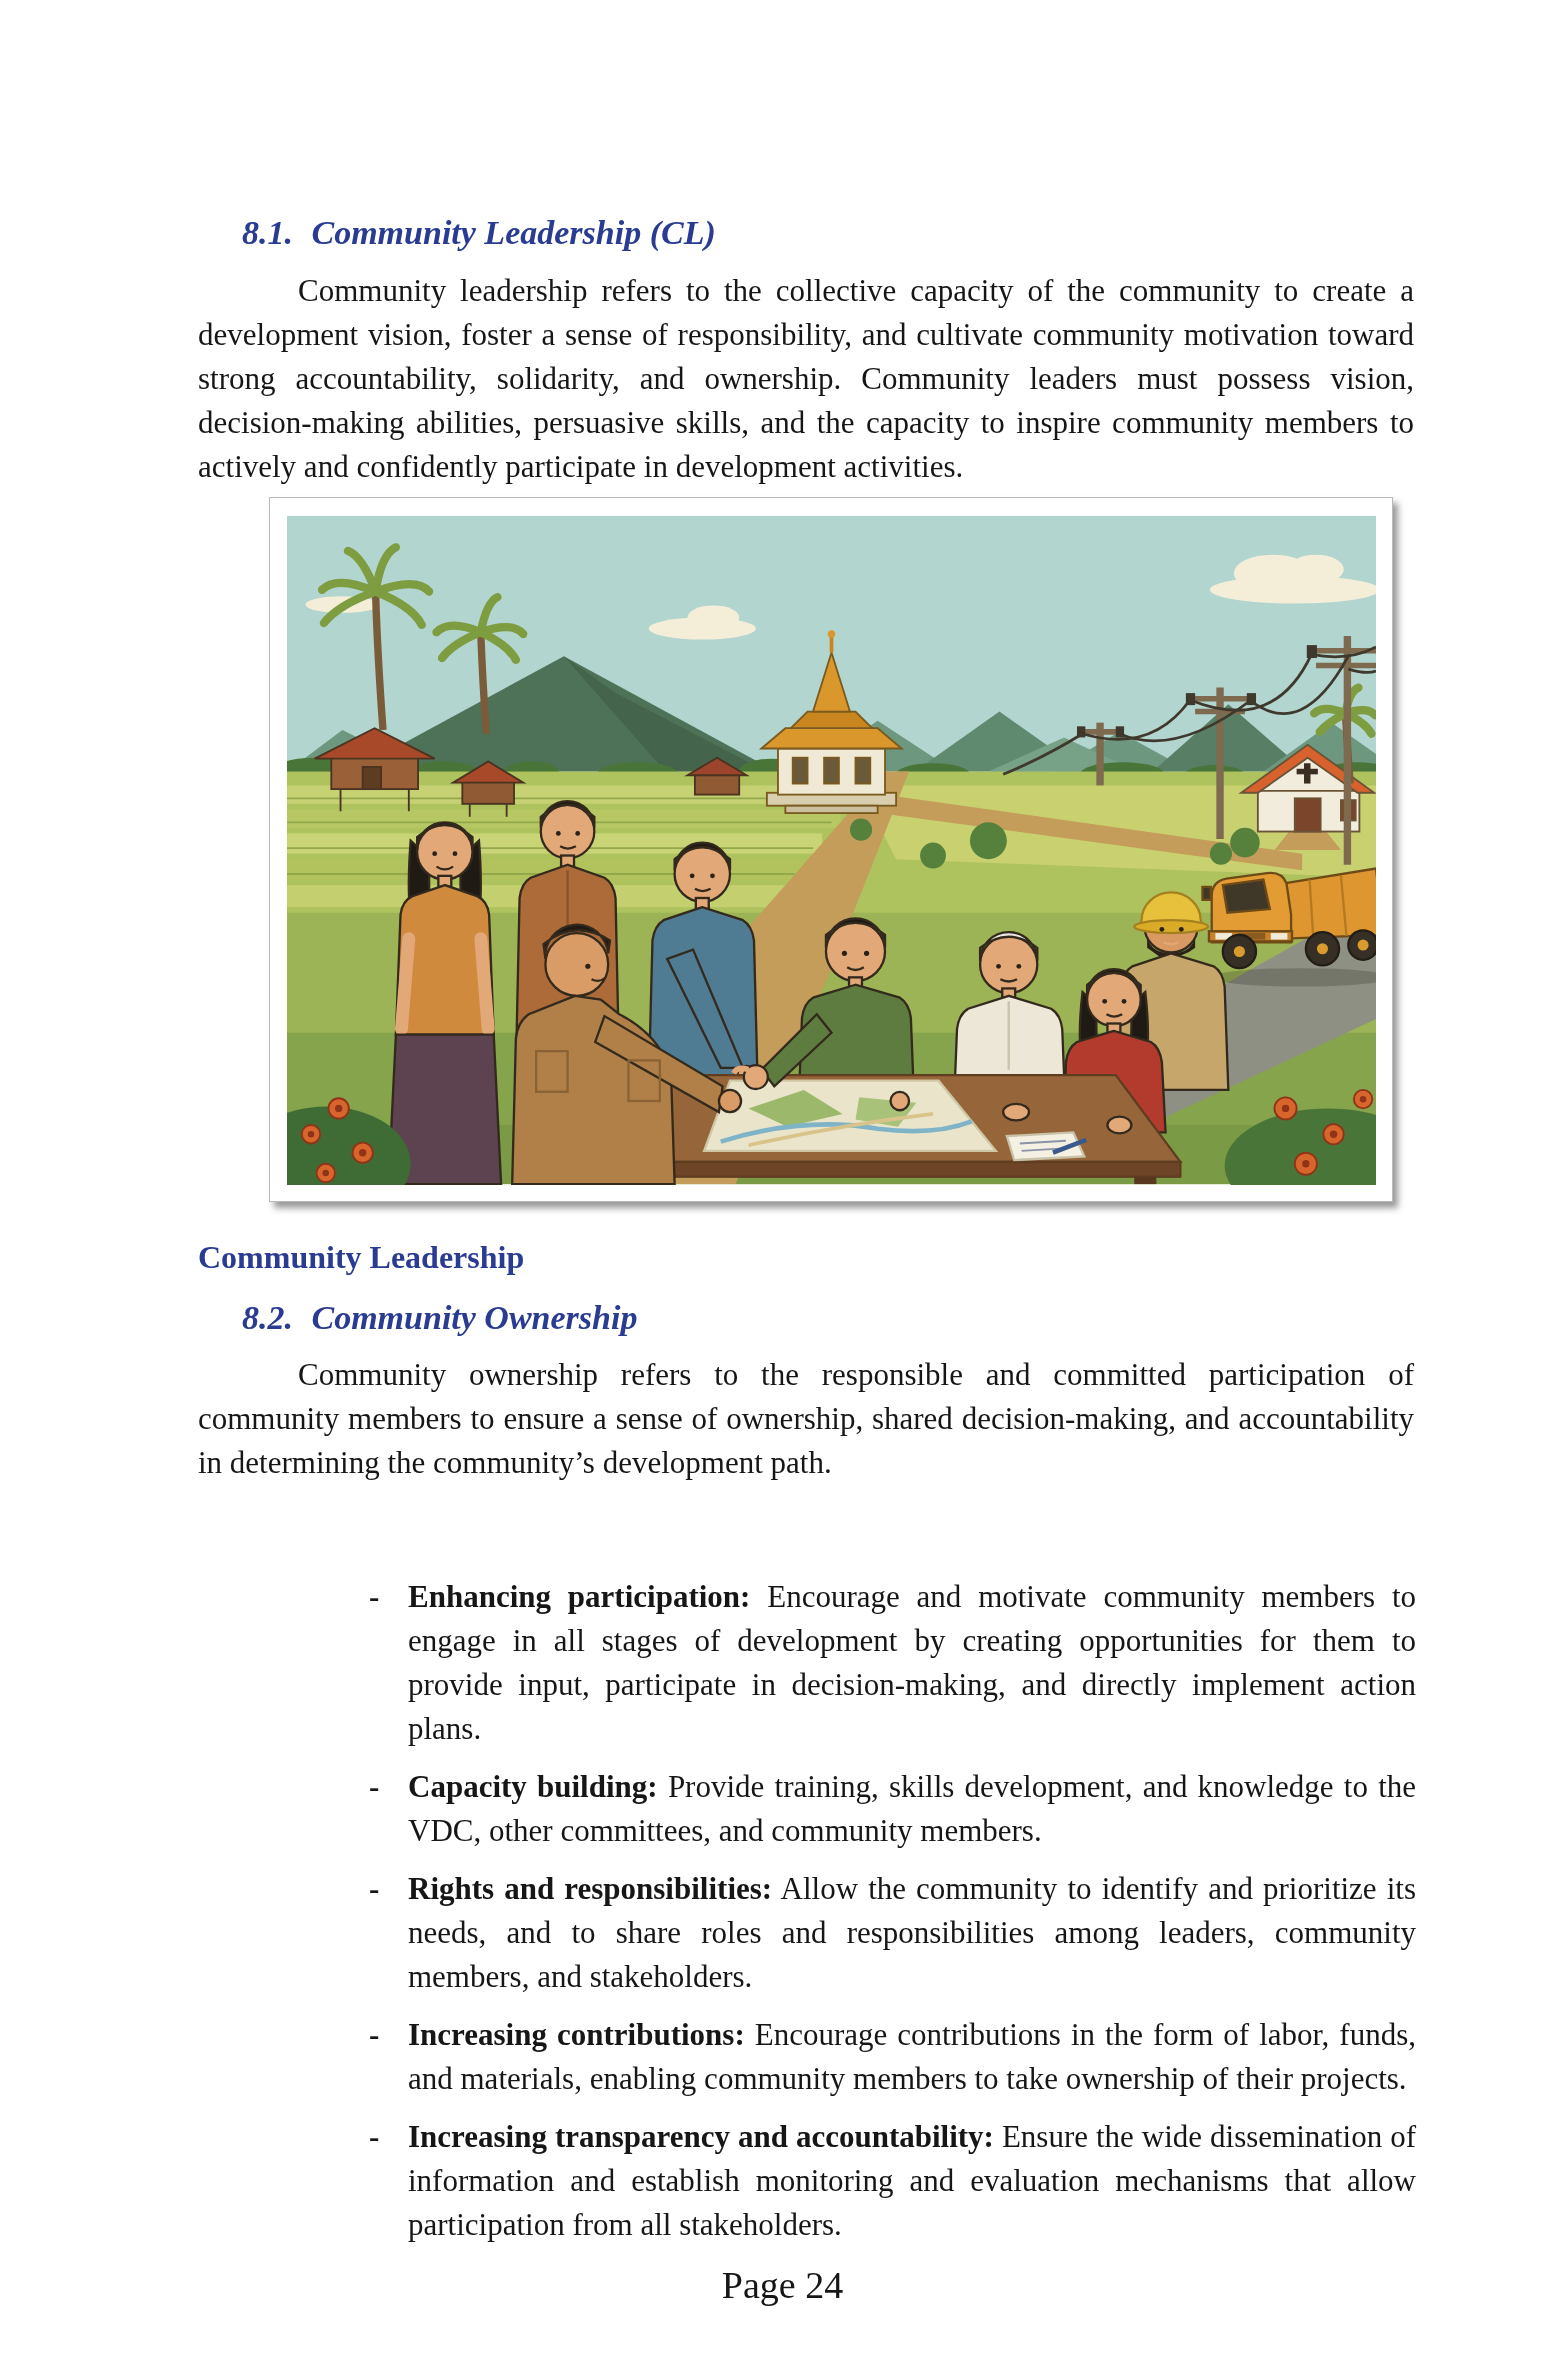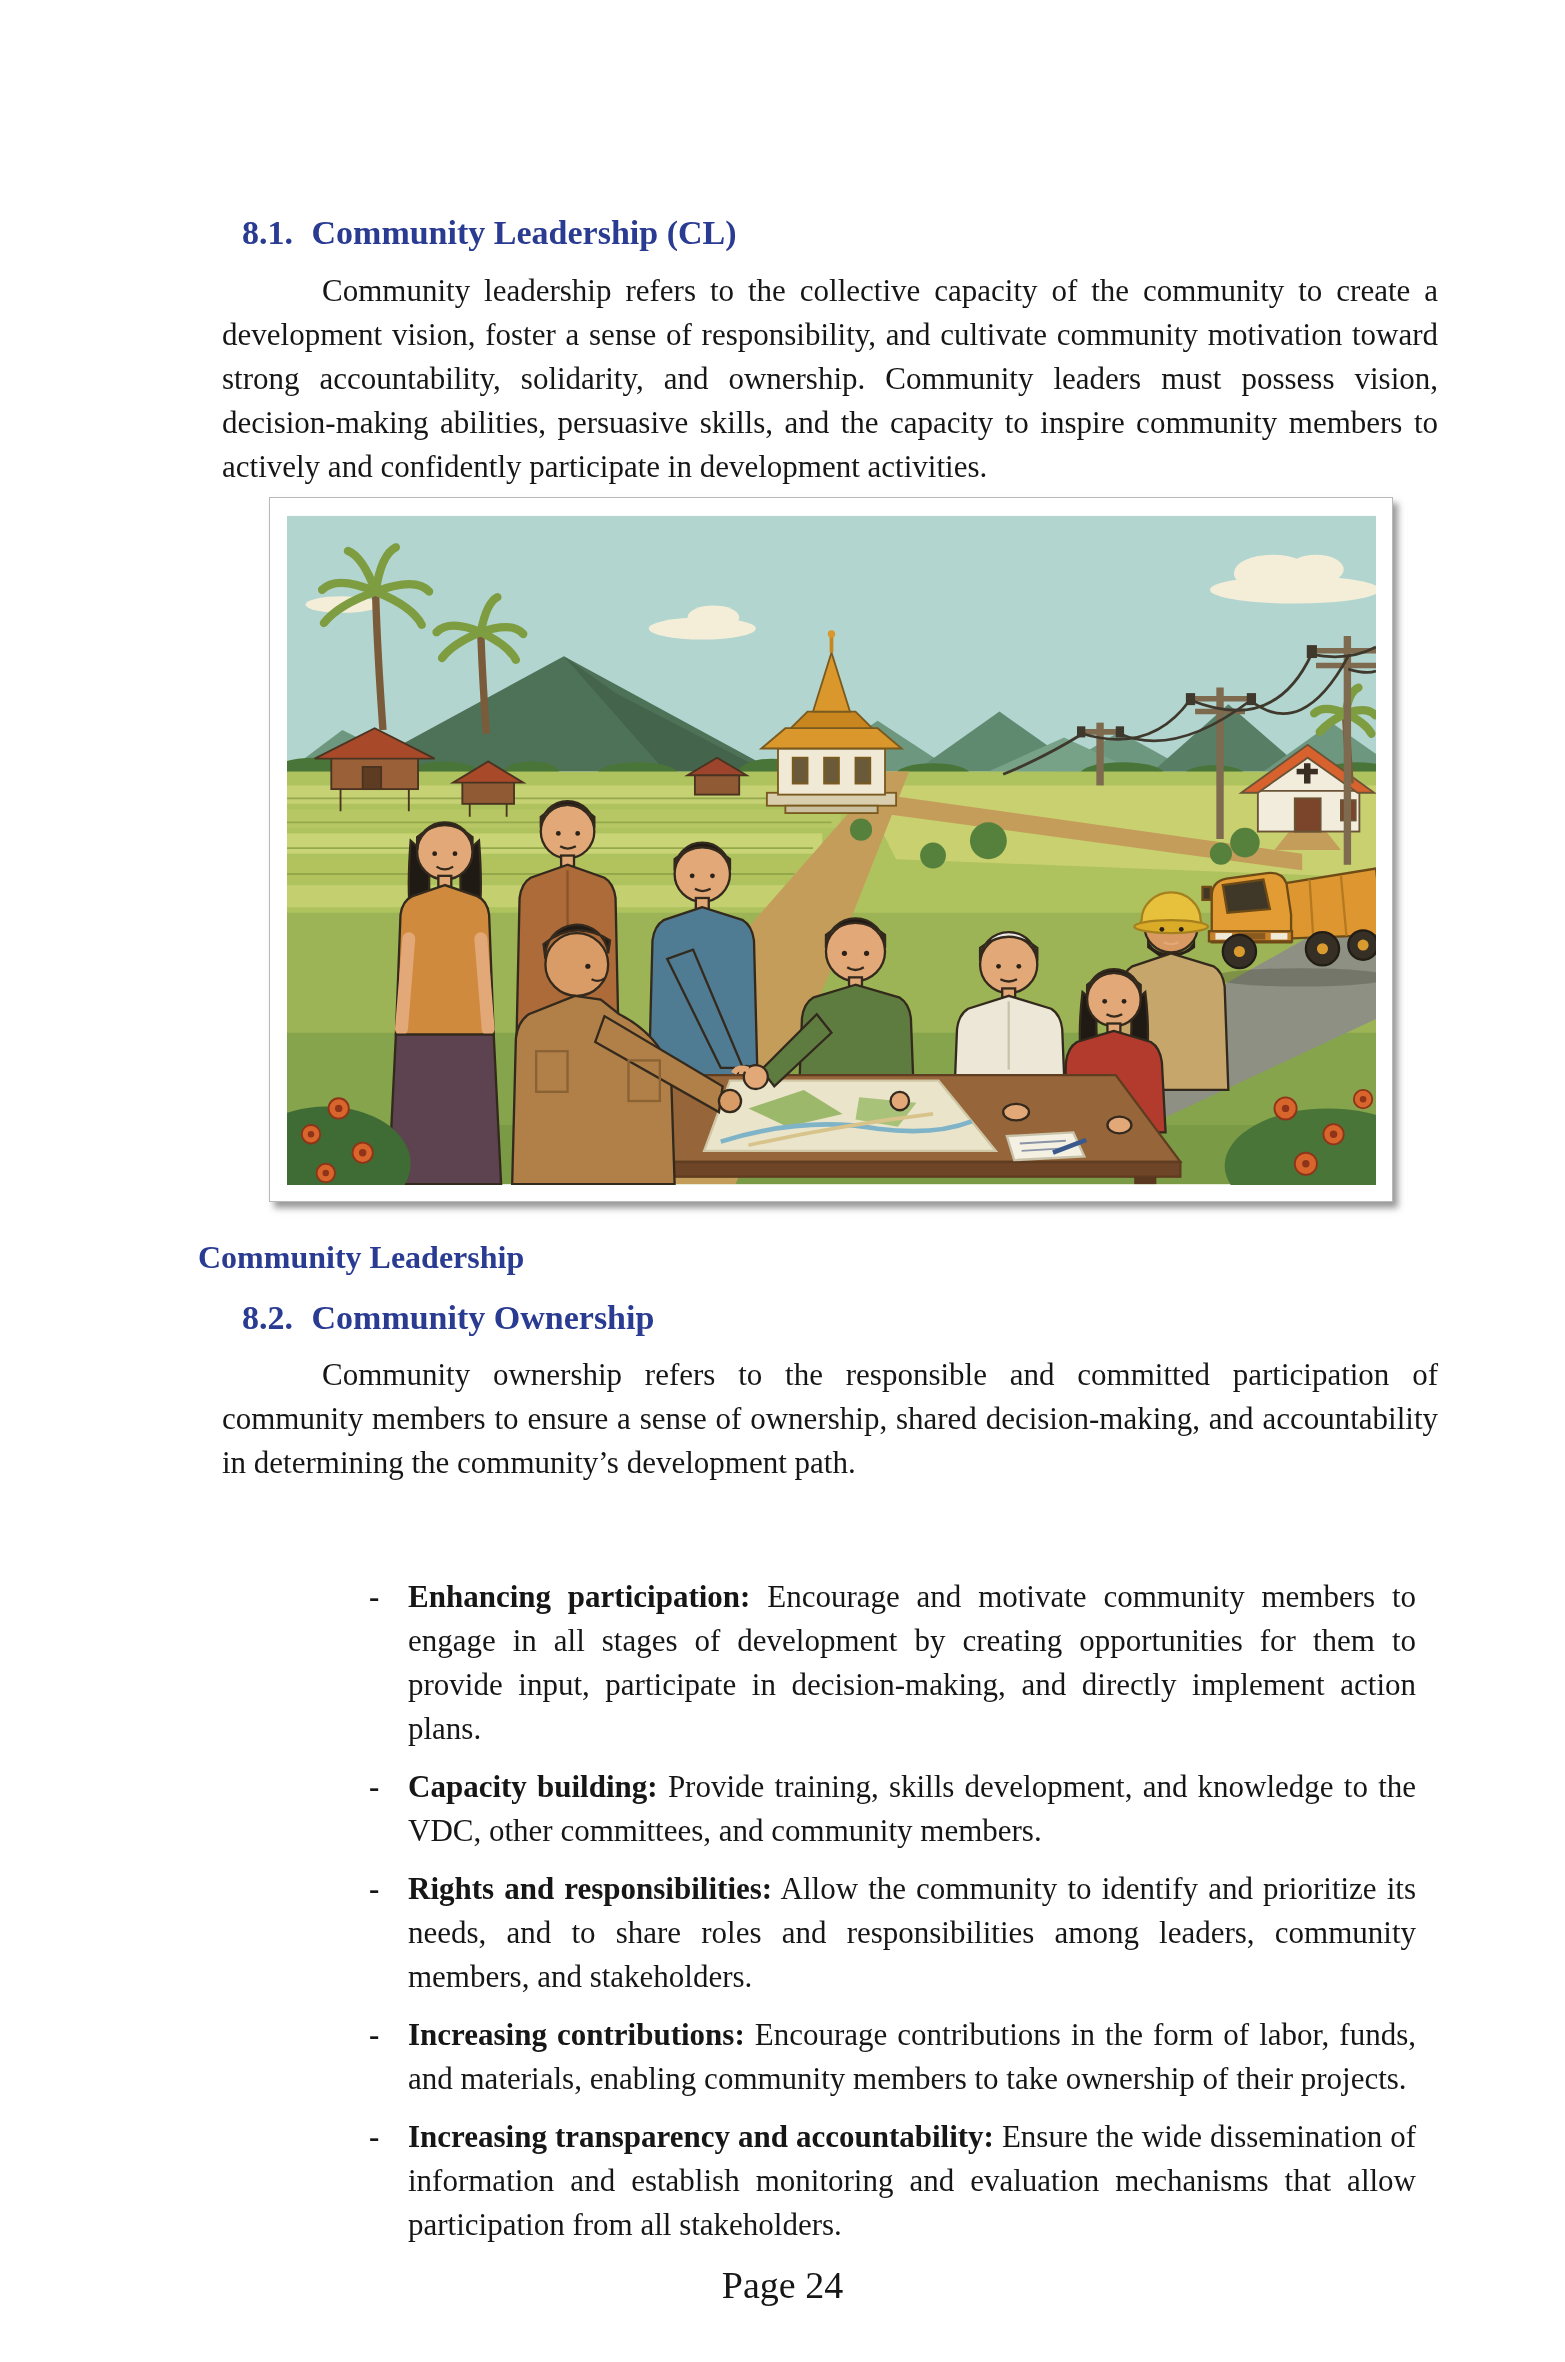--- a/index.html
+++ b/index.html
@@ -9,25 +9,26 @@
   }
   html,body{margin:0;padding:0;background:#e9e9e9;}
   .page{
     position:relative;width:1565px;height:2363px;background:var(--page-bg);
     font-family:"Liberation Serif","DejaVu Serif",serif;color:var(--body-text);
     margin:0 auto;overflow:hidden;
   }
   .heading{
     position:absolute;left:242px;font-size:34px;font-weight:bold;color:var(--heading-blue);
     white-space:nowrap;
+    font-style:italic;
   }
   .heading .hnum{margin-right:18.5px;}
   .para{
     position:absolute;left:198px;width:1216px;font-size:31px;line-height:44px;
-    text-align:justify;text-indent:100px;margin-left:24px;
+    text-align:justify;text-indent:100px;
   }
   #para-lead{text-align:left;}
   .figure{
     position:absolute;left:269px;top:497px;width:1124px;height:705px;
     background:#ffffff;border:0.9px solid #b9b9b9;box-sizing:border-box;padding:16.6px;
     box-shadow:4.6px 5.5px 6.5px rgba(70,70,70,.55);
   }
   .figure svg{display:block;width:1089px;height:670px;}
   .caption{
     position:absolute;left:198px;top:1239px;width:1216px;text-align:left;

